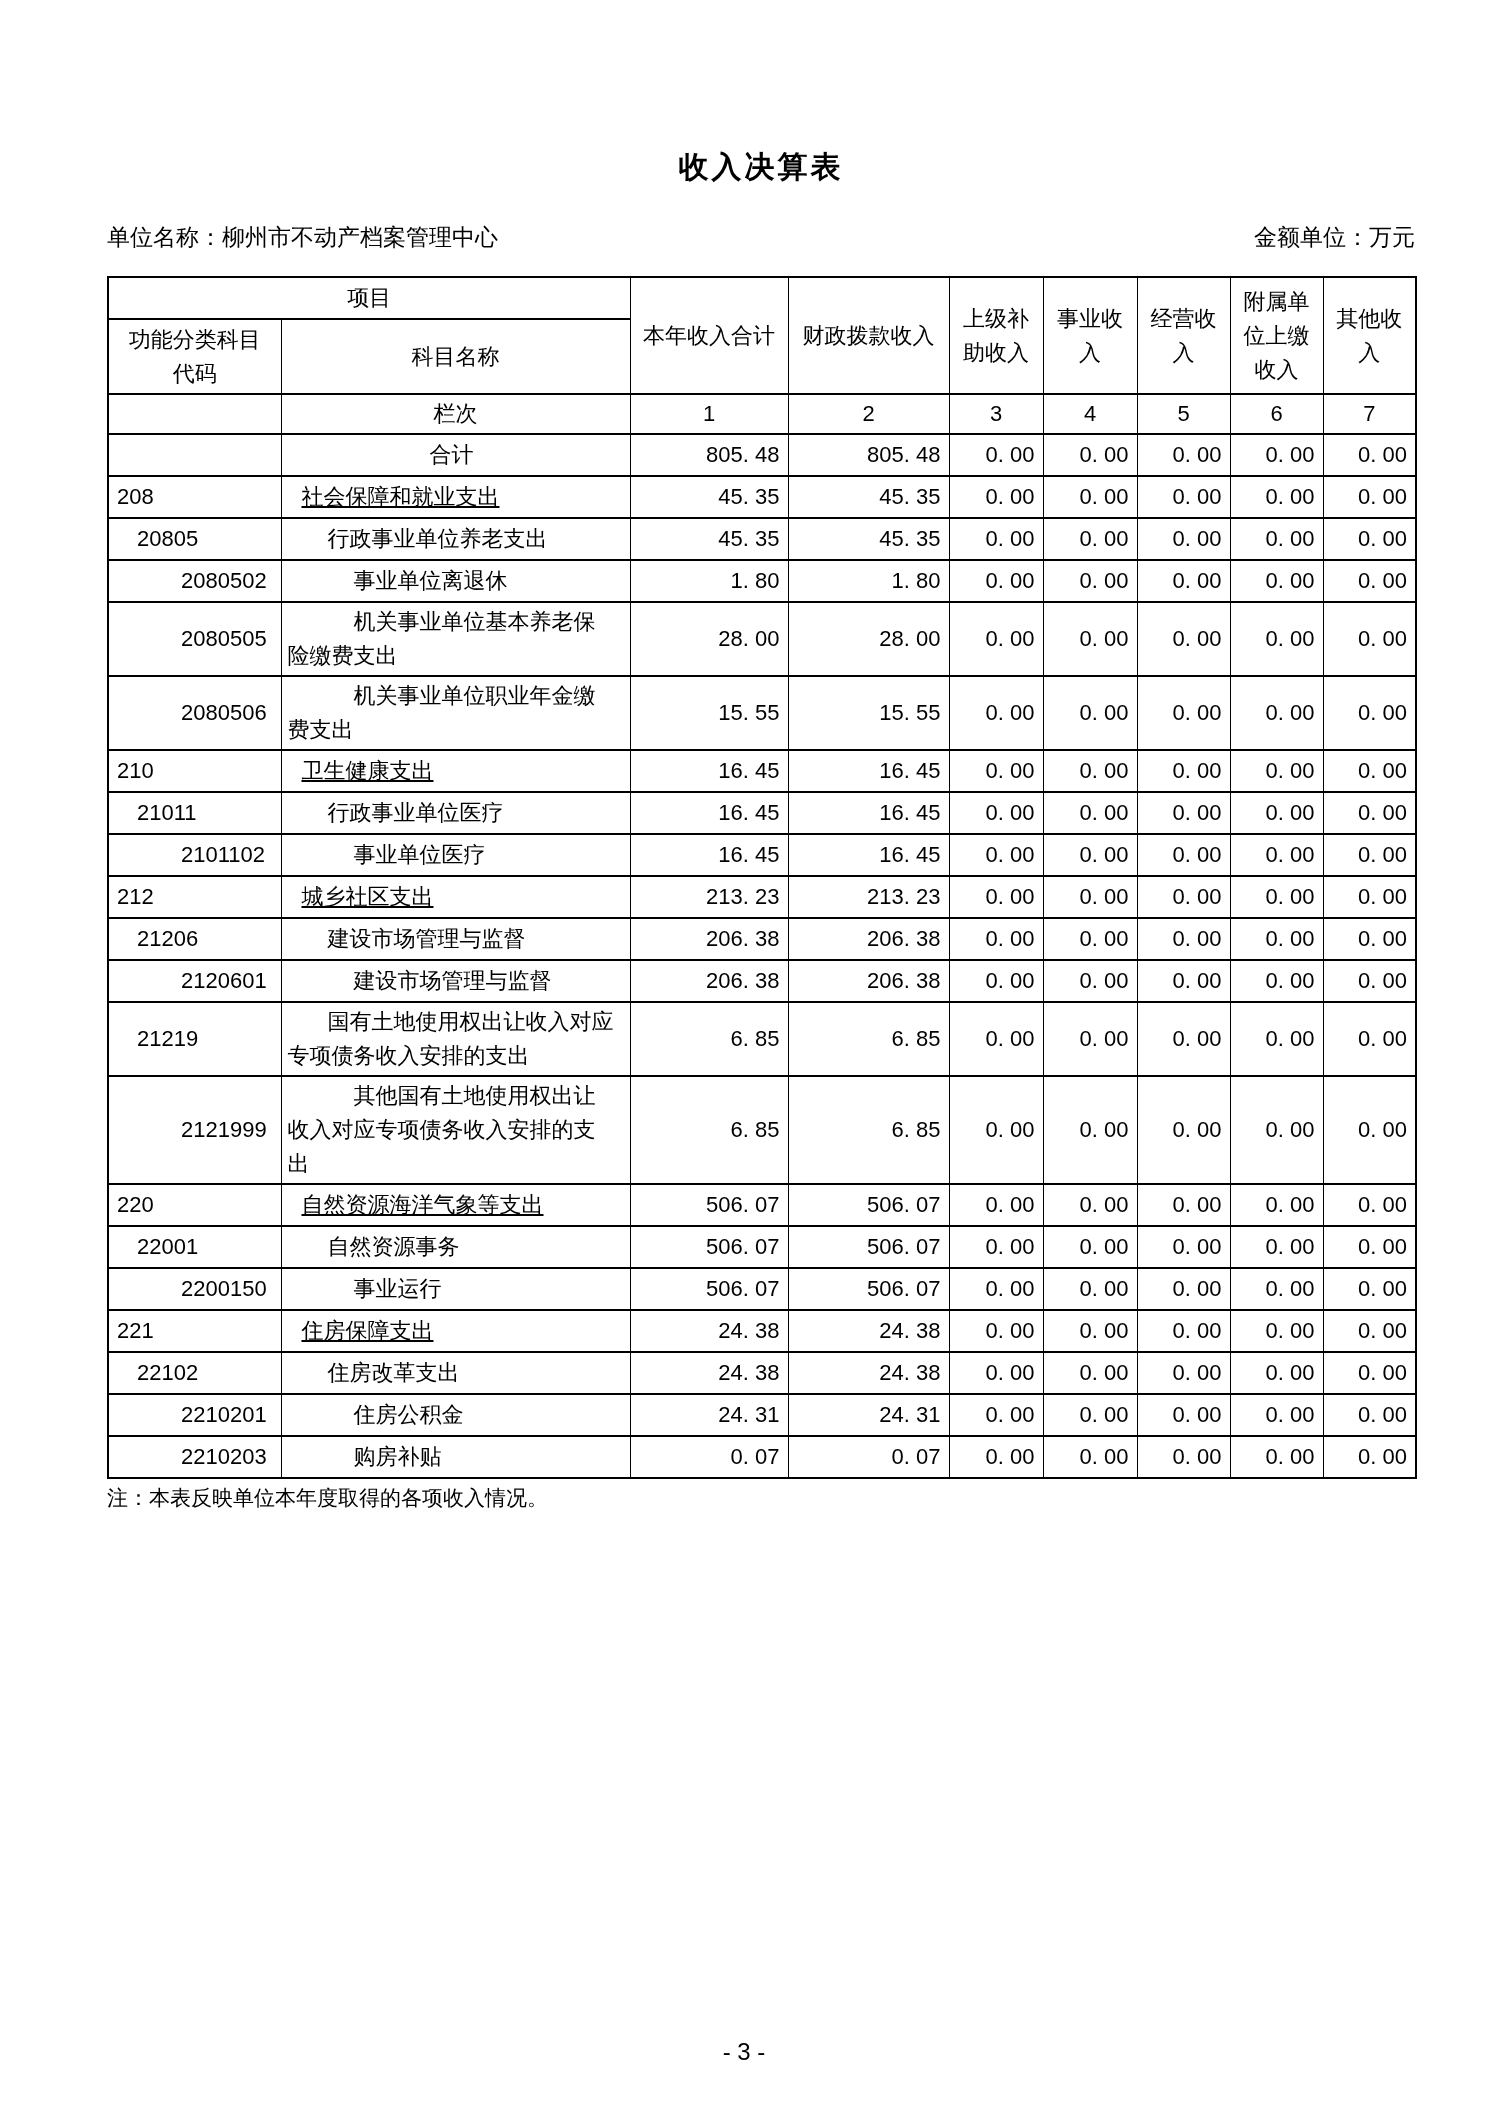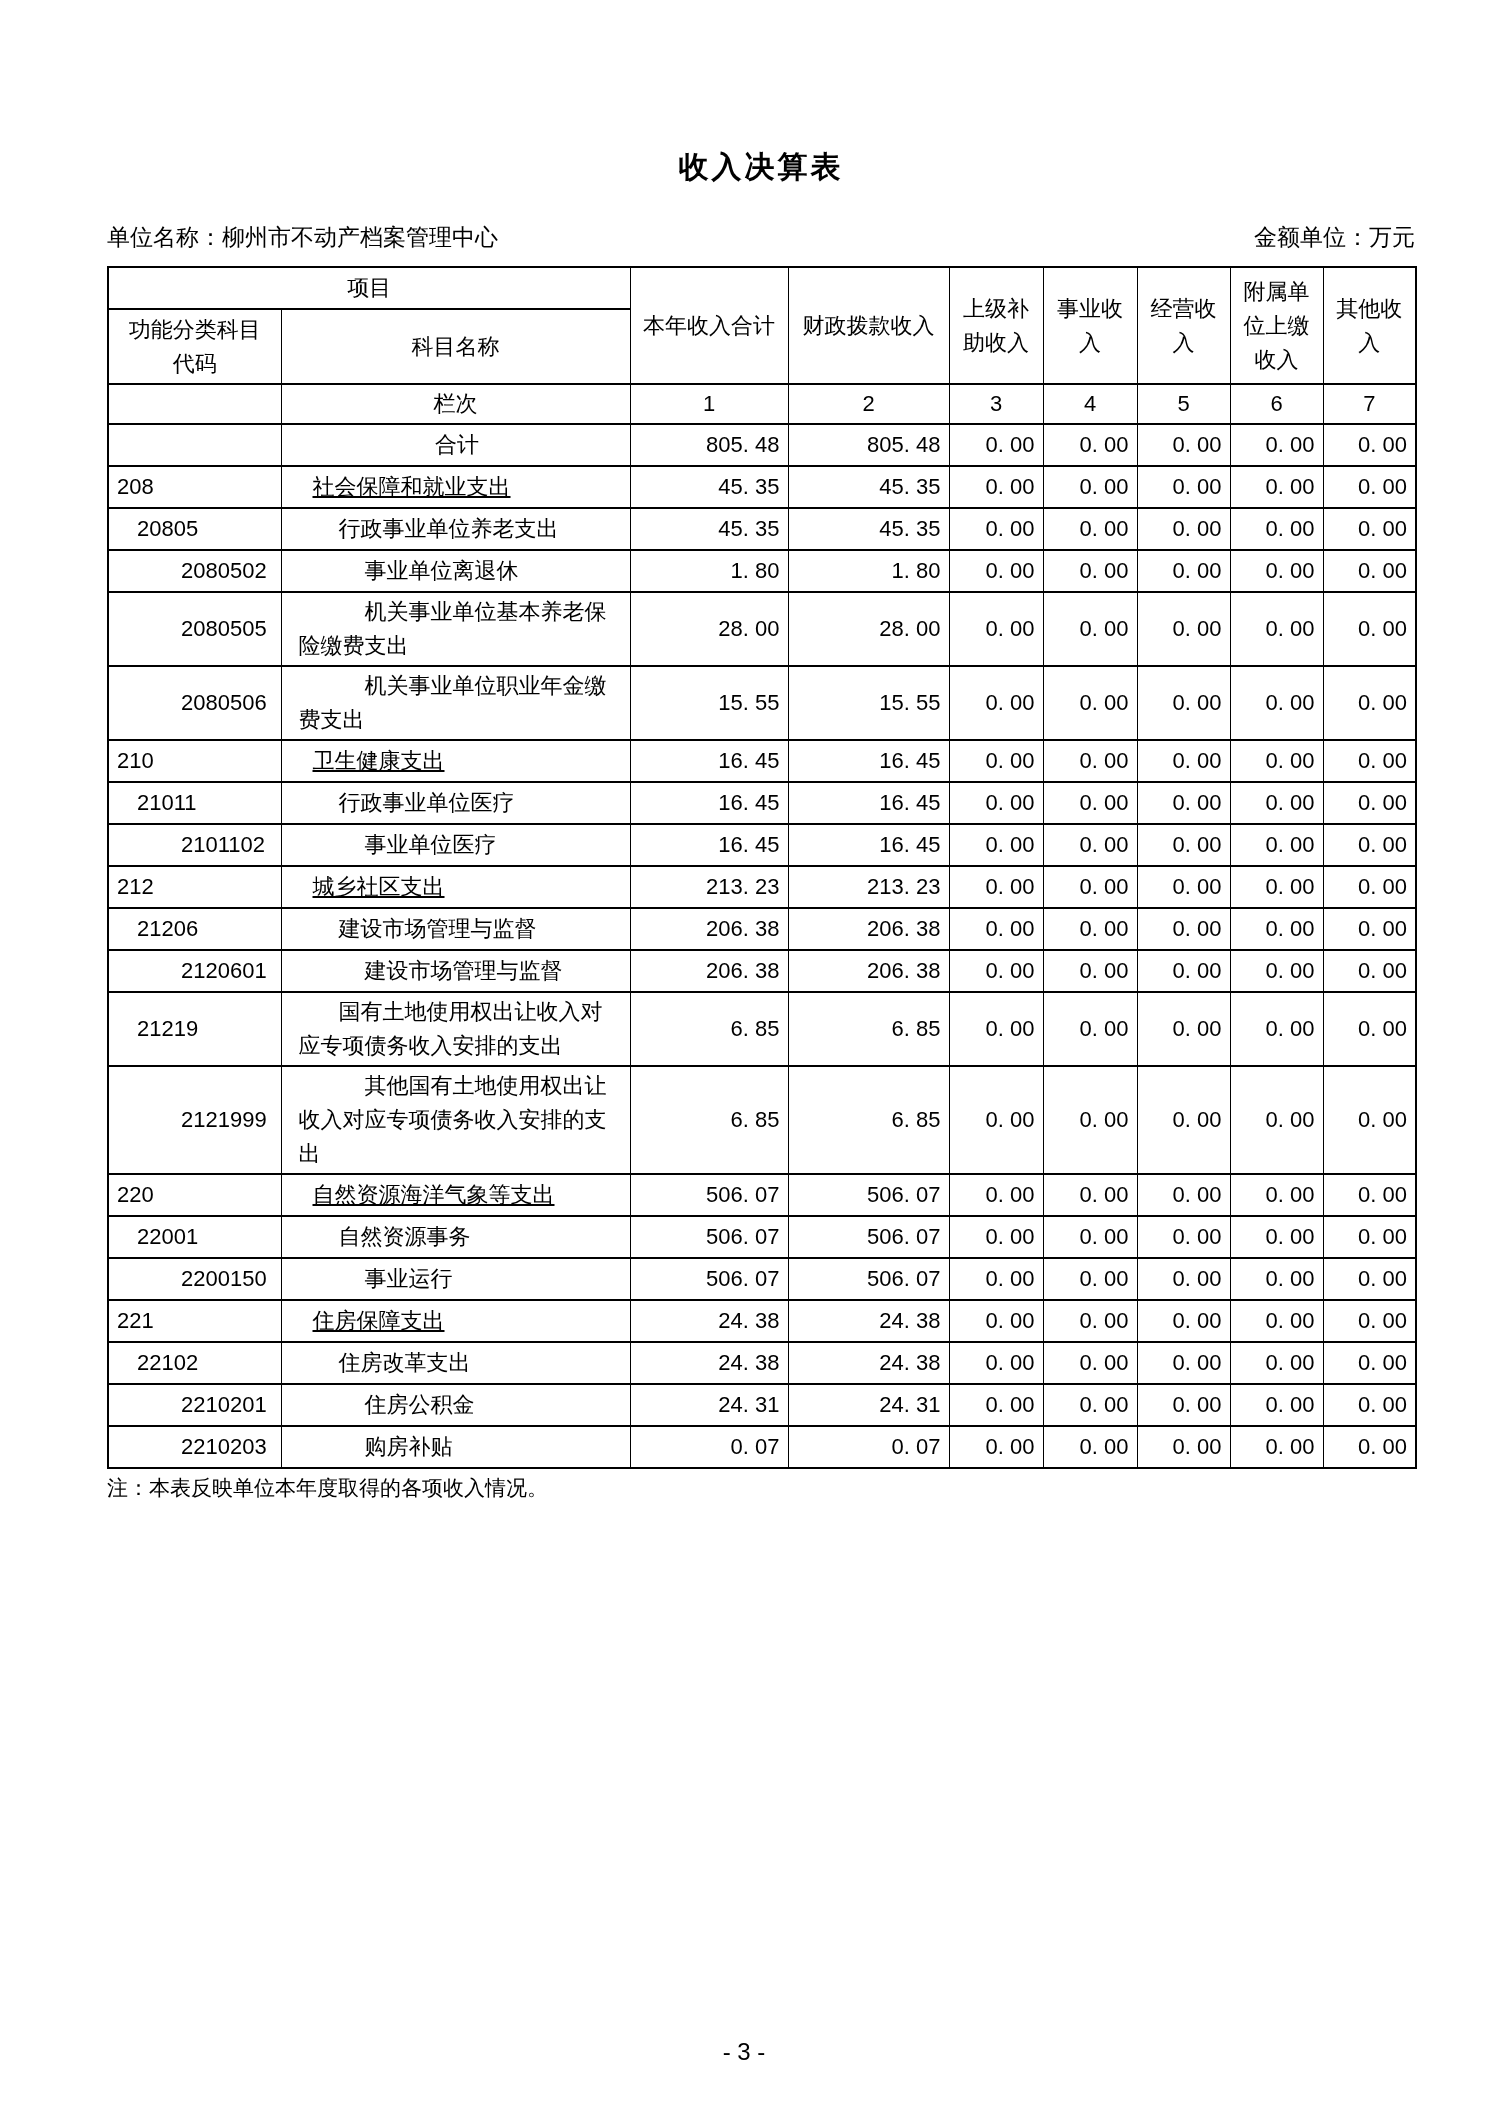--- a/index.html
+++ b/index.html
@@ -4,36 +4,36 @@
 <style>
   html,body{margin:0;padding:0;}
   body{
     width:1488px;height:2104px;background:#ffffff;color:#000;
     font-family:"Liberation Sans","DejaVu Sans",sans-serif;
     position:relative;overflow:hidden;
   }
   .content{padding:112px 73px 0 107px;width:1308px;}
   .corner-label{text-align:right;font-size:23px;line-height:34px;}
   .doc-title{text-align:center;font-size:30px;font-weight:bold;letter-spacing:3px;margin-top:36px;line-height:38px;}
-  .meta-line{display:flex;justify-content:space-between;font-size:23px;margin-top:36px;margin-bottom:14px;line-height:30px;}
+  .meta-line{display:flex;justify-content:space-between;font-size:23px;margin-top:36px;margin-bottom:24px;line-height:30px;}
   table{border-collapse:collapse;width:1308px;table-layout:fixed;font-size:22px;border:2px solid #000;}
   th,td{
     border:1px solid #000;border-top-width:2px;border-bottom-width:2px;
     padding:2px 6px;line-height:34px;vertical-align:middle;
     font-weight:normal;overflow:hidden;
   }
   .c{text-align:center;}
   .num{text-align:right;padding-right:8px;}
   th.code-hd{padding:0 10px;}
   td.code{text-align:left;}
   .lv0{text-align:center;}
   .lv1{padding-left:8px;}
   .lv2{padding-left:28px;}
   .lv3{padding-left:72px;}
-  td.name{padding-left:17px;padding-right:14px;text-align:left;word-break:break-all;}
+  td.name{padding-left:6px;padding-right:14px;text-align:left;word-break:break-all;}
   td.name.nlv1{text-indent:14px;text-decoration:underline;}
   td.name.nlv2{text-indent:40px;}
   td.name.nlv3{text-indent:66px;}
   td.name.ctr{text-align:center;text-indent:0;}
   tr.hr1{height:42px;}
   tr.hr2{height:75px;}
   tr.lanci{height:39px;}
   tr.data-row{height:42px;}
   .note-line{font-size:21px;margin-top:4px;line-height:30px;}
   .page-number{position:absolute;top:2038px;left:0;width:1488px;text-align:center;font-size:24px;}

